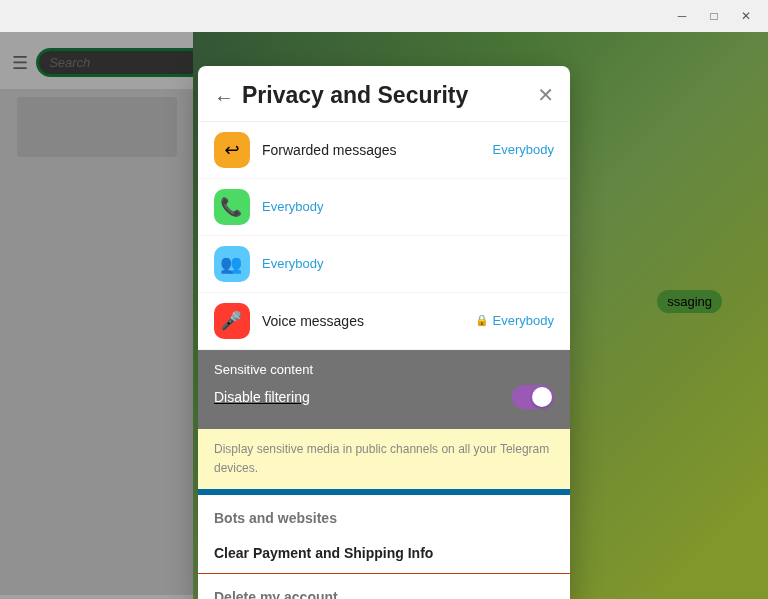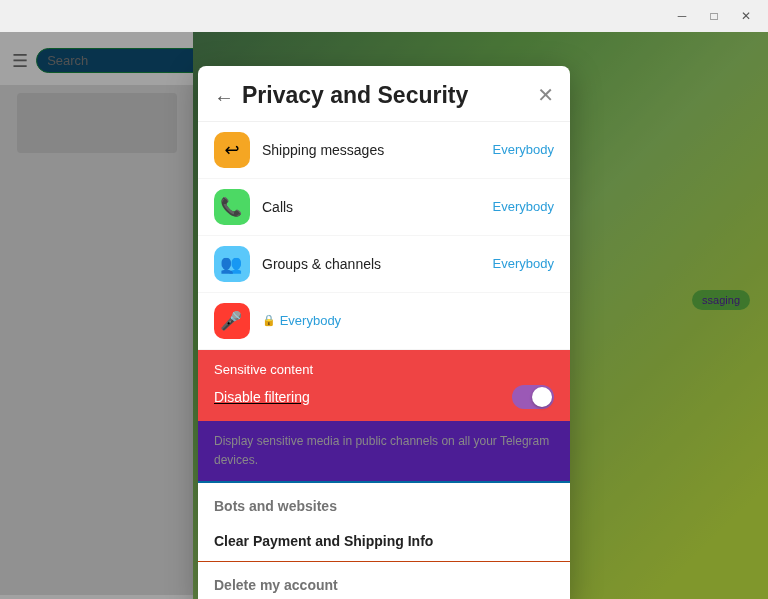--- a/index.html
+++ b/index.html
@@ -62,27 +62,28 @@
       padding: 8px 12px;
       gap: 8px;
     }
     .sidebar-menu-icon {
       font-size: 18px;
       color: #666;
       cursor: pointer;
     }
     .sidebar-search {
       flex: 1;
-      background: #0c4a6e;
-      border: 1px solid #15803d;
+      background: #404040;
+      border: 3px solid #15803d;
       border-radius: 20px;
       padding: 4px 10px;
       font-size: 13px;
       color: #aaa;
       outline: none;
+      font-style: italic;
     }
     .sidebar-content {
       flex: 1;
       background: #d0d0d0;
       margin: 4px 0;
     }
     .sidebar-chat-preview {
       width: 160px;
       height: 60px;
       background: #c0c0c0;
@@ -94,26 +95,26 @@
     .chat-bg {
       flex: 1;
       background: linear-gradient(135deg, #4a7c4e 0%, #6aaa50 30%, #8dc060 50%, #a0c84a 70%, #b8d840 90%);
       position: relative;
       overflow: hidden;
     }
     
     .messaging-bubble {
       position: absolute;
       top: 258px;
-      right: 18px;
+      right: 46px;
       background: #5aaa40;
-      color: #4c1d95;
+      color: #000000;
       padding: 4px 10px;
       border-radius: 12px;
-      font-size: 11px;
+      font-size: 13px;
     }
 
     
     .modal-overlay {
       position: absolute;
       top: 32px; left: 0; right: 0; bottom: 0;
       background: rgba(0,0,0,0.3);
       display: flex;
       align-items: center;
       justify-content: center;
@@ -212,22 +213,22 @@
       align-items: center;
       gap: 4px;
     }
     .lock-icon {
       font-size: 11px;
       color: #2b9eda;
     }
 
     
     .sensitive-section {
-      background: #ef4444;
-      padding: 12px 16px 8px;
+      background: #737373;
+      padding: 12px 16px 16px;
     }
     .sensitive-title {
       font-size: 13px;
       color: #fff;
       font-weight: 500;
       margin-bottom: 8px;
     }
     .sensitive-toggle-row {
       display: flex;
       align-items: center;
@@ -266,23 +267,23 @@
     }
     .toggle-switch.active .toggle-knob {
       left: 20px;
     }
     .toggle-switch:not(.active) .toggle-knob {
       left: 2px;
     }
 
     
     .sensitive-desc {
-      background: #4c1d95;
+      background: #fef9c3;
       padding: 10px 16px 12px;
-      border-bottom: 2px solid #0369a1;
+      border-bottom: 6px solid #0369a1;
     }
     .sensitive-desc-text {
       font-size: 12px;
       color: #888;
       line-height: 1.5;
     }
 
     
     .section-header {
       padding: 14px 16px 6px;
@@ -342,38 +343,37 @@
     <div class="dialog-header">
       <button class="dialog-back-btn">←</button>
       <span class="dialog-title">Privacy and Security</span>
       <button class="dialog-close-btn">✕</button>
     </div>
 
     <div class="dialog-body">
 
       <div class="privacy-item">
         <div class="privacy-item-icon icon-forwarded">↩</div>
-        <span class="privacy-item-label">Shipping messages</span>
+        <span class="privacy-item-label">Forwarded messages</span>
         <span class="privacy-item-value">Everybody</span>
       </div>
 
       <div class="privacy-item">
         <div class="privacy-item-icon icon-calls">📞</div>
-        <span class="privacy-item-label">Calls</span>
         <span class="privacy-item-value">Everybody</span>
       </div>
 
       <div class="privacy-item">
         <div class="privacy-item-icon icon-groups">👥</div>
-        <span class="privacy-item-label">Groups &amp; channels</span>
         <span class="privacy-item-value">Everybody</span>
       </div>
 
       <div class="privacy-item">
         <div class="privacy-item-icon icon-voice">🎤</div>
+        <span class="privacy-item-label">Voice messages</span>
         <span class="privacy-item-value with-lock">
           <span class="lock-icon">🔒</span>
           <span>Everybody</span>
         </span>
       </div>
 
       <div class="sensitive-section">
         <div class="sensitive-title">Sensitive content</div>
         <div class="sensitive-toggle-row">
           <span class="sensitive-toggle-label">Disable filtering</span>

